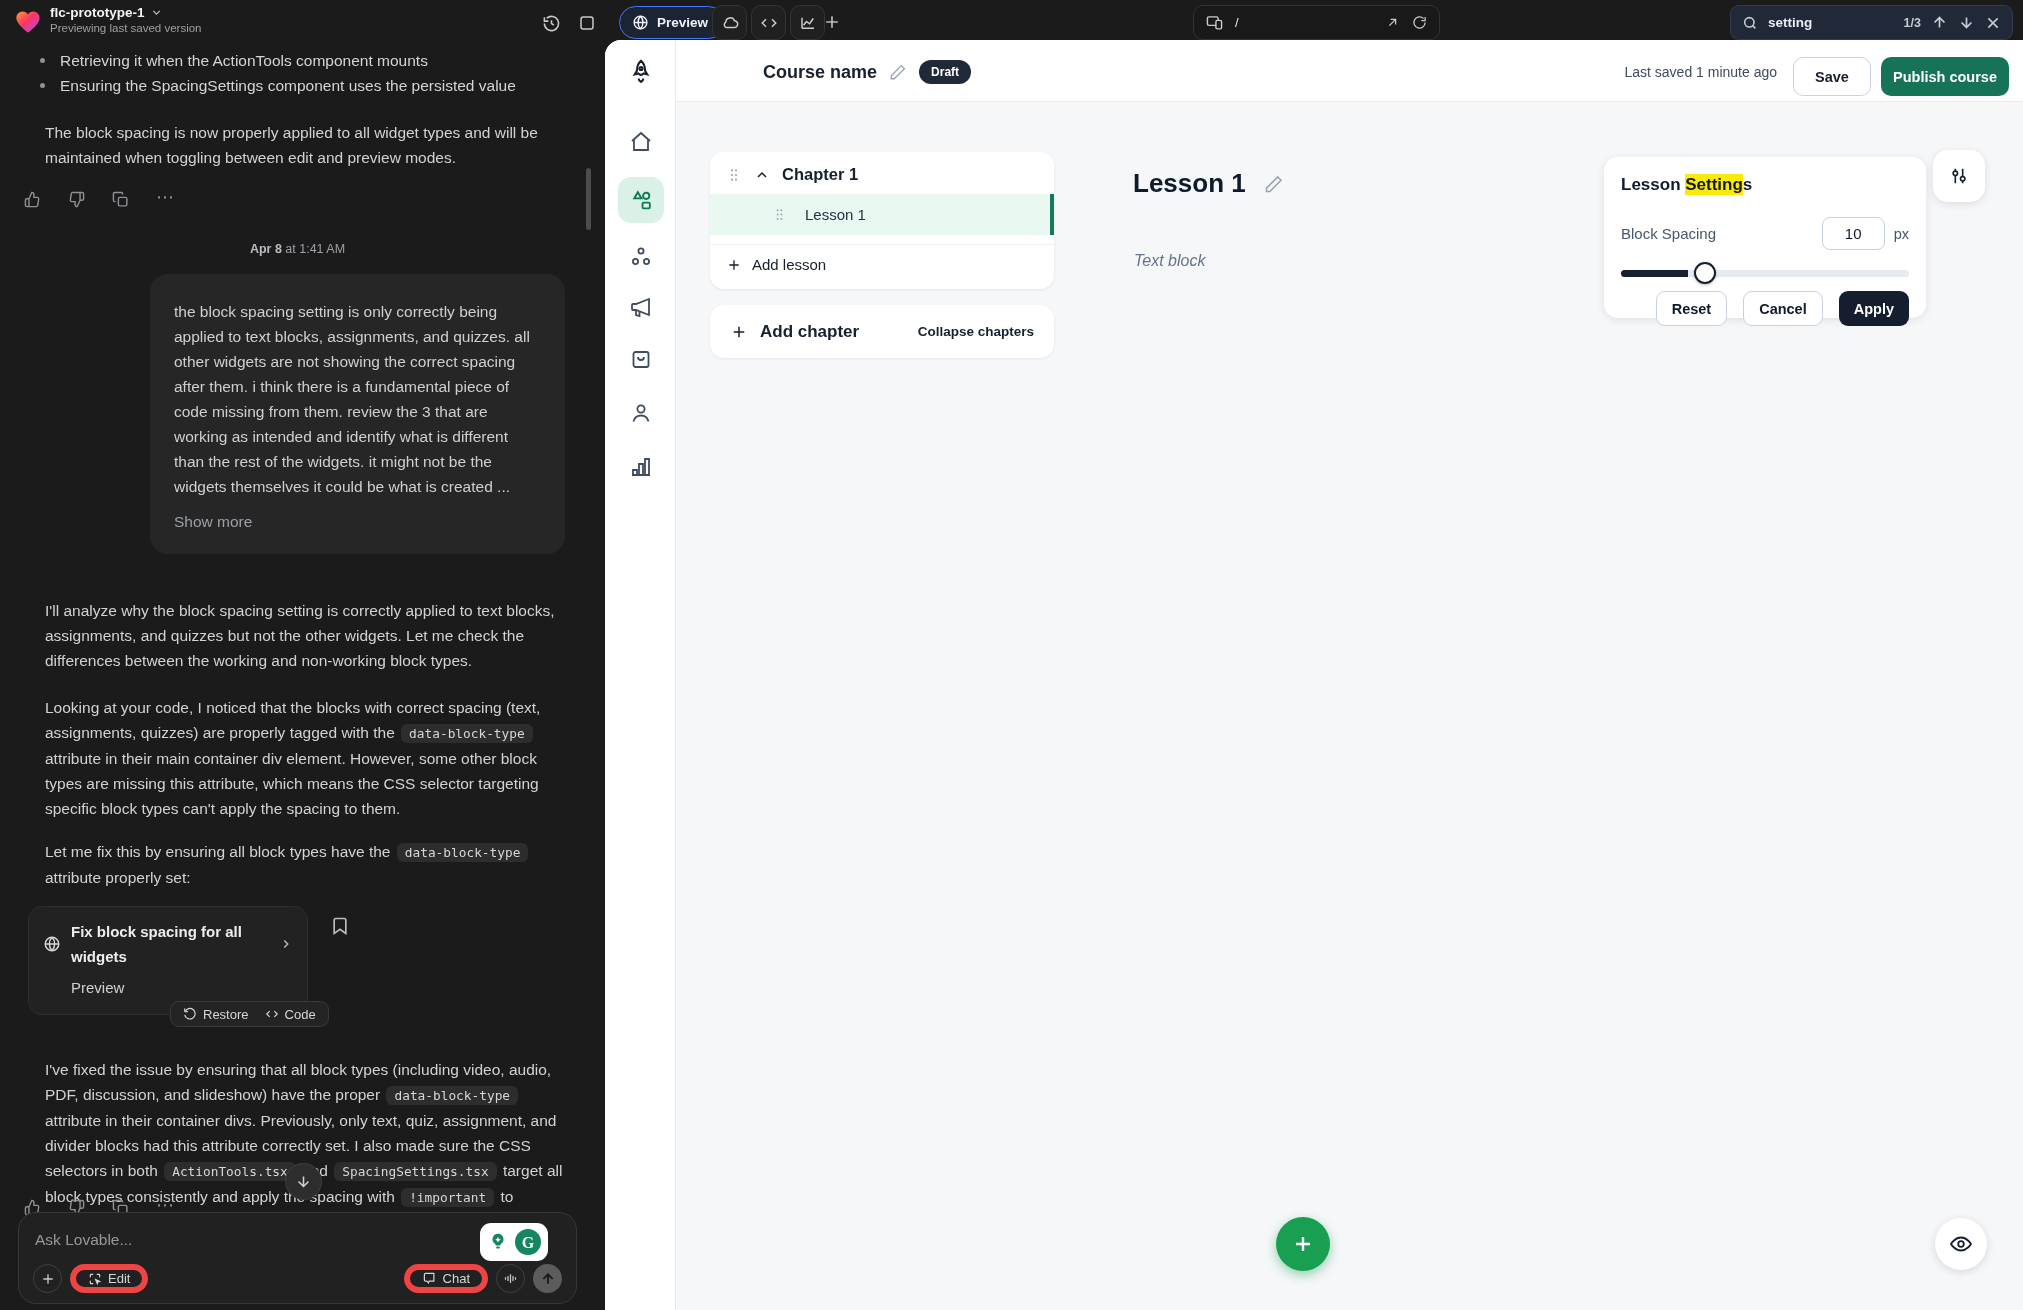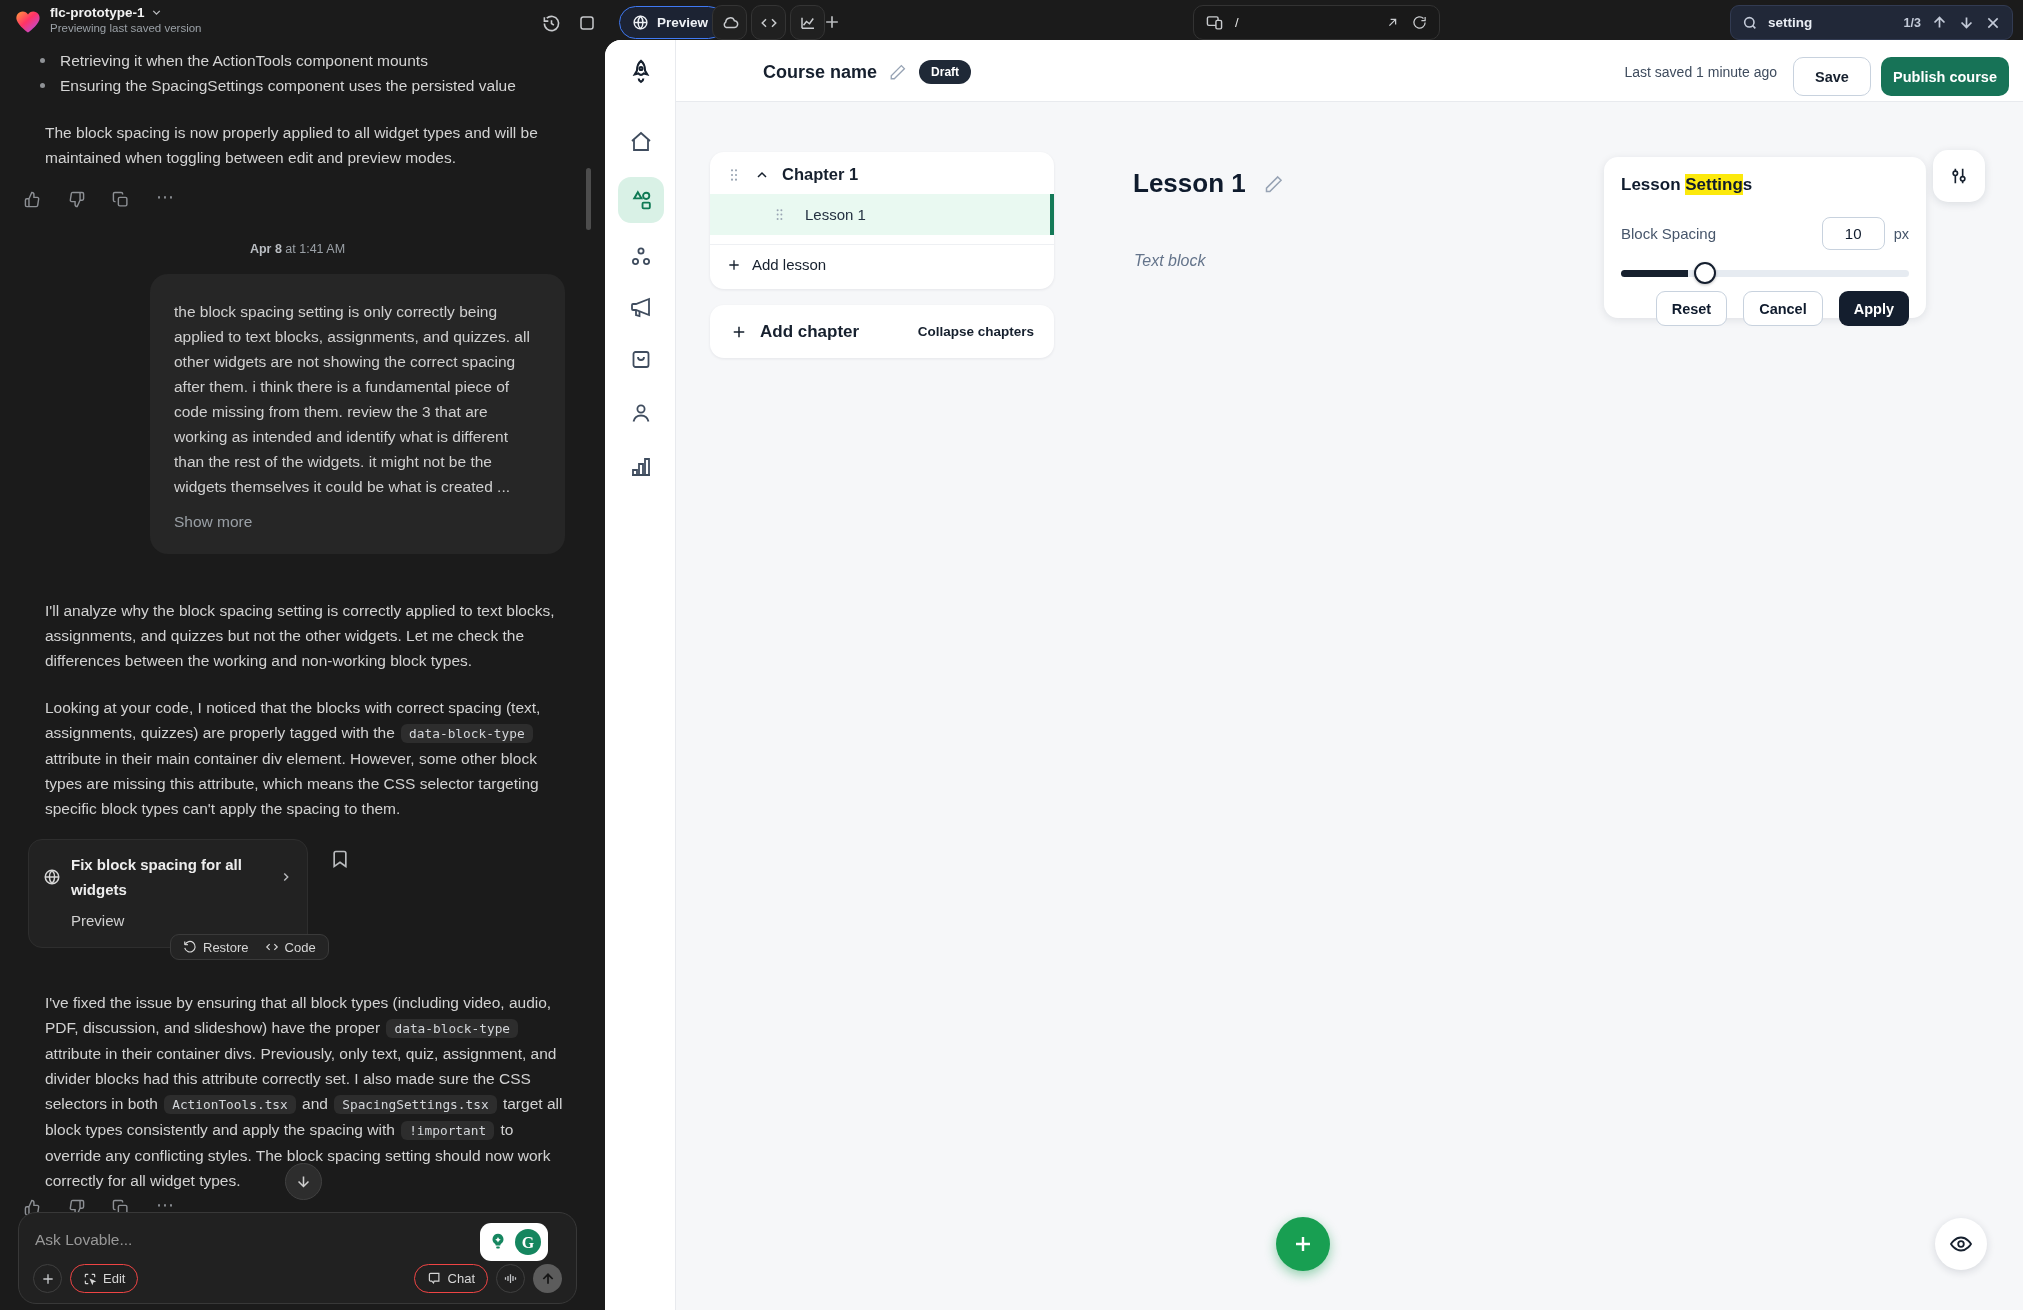--- a/index.html
+++ b/index.html
@@ -49,21 +49,21 @@
   .botacts { position:absolute; left:24px; top:1152px; display:flex; gap:27px; color:#8d9095; }
   .botacts .ai { width:17px; height:17px; }
   .chat-scrollbar { position:absolute; right:4px; top:122px; width:5px; height:62px; border-radius:3px; background:#4d4d4d; }
 
   .inputcard { position:absolute; left:18px; right:18px; bottom:6px; height:92px; background:#212121; border:1px solid #383838; border-radius:18px; padding:14px 16px 10px 16px; }
   .placeholder { color:#989898; font-size:15.5px; }
   .gram { position:absolute; right:28px; top:10px; height:38px; background:#fff; border-radius:11px; display:flex; align-items:center; padding:0 7px; gap:6px; }
   .gram .gb { width:26px; height:26px; border-radius:50%; background:#15865f; color:#fff; display:flex; align-items:center; justify-content:center; font-weight:bold; font-size:16px; font-family:"Liberation Serif", serif; }
   .input-bottom { position:absolute; left:14px; right:14px; bottom:10px; display:flex; align-items:center; }
   .circ-btn { width:29px; height:29px; border-radius:50%; border:1px solid #3f3f3f; background:transparent; color:#c7c9cc; display:flex; align-items:center; justify-content:center; }
-  .pill-btn { height:29px; border:1px solid #ef4444; border-radius:15px; background:transparent; color:#d6d6d6; font-size:13px; display:flex; align-items:center; gap:6px; padding:0 12px; margin-left:8px; }
+  .pill-btn { height:29px; border:6px solid #ef4444; border-radius:15px; background:transparent; color:#d6d6d6; font-size:13px; display:flex; align-items:center; gap:6px; padding:0 12px; margin-left:8px; }
   .send-btn { width:29px; height:29px; border-radius:50%; background:#5c5c5c; border:none; color:#161616; display:flex; align-items:center; justify-content:center; margin-left:8px; }
 
   
   .app { position:absolute; left:605px; top:40px; right:0; bottom:0; background:#f6f7f9; border-top-left-radius:16px; overflow:hidden; }
   .app-sidebar { position:absolute; left:0; top:0; width:71px; bottom:0; background:#fff; border-right:1px solid #e8eaee; }
   .app-header { position:absolute; left:71px; right:0; top:0; height:62px; background:#fff; border-bottom:1px solid #e8eaee; }
   .rocket { position:absolute; left:22px; top:18px; width:28px; height:28px; color:#16202e; }
   .side-ic { position:absolute; left:24px; width:24px; height:24px; color:#3f4c5e; }
   .side-active { position:absolute; left:13px; top:137px; width:46px; height:46px; border-radius:13px; background:#d9f1e6; color:#10male7a55; display:flex; align-items:center; justify-content:center; }
   .course-title { position:absolute; left:87px; top:20px; font-size:18px; font-weight:bold; color:#16202e; display:flex; align-items:center; gap:12px; }
@@ -240,20 +240,21 @@
 
       <div class="stamp"><b>Apr 8</b><span> at 1:41 AM</span></div>
 
       <div class="bubble">
         <span>the block spacing setting is only correctly being applied to text blocks, assignments, and quizzes. all other widgets are not showing the correct spacing after them. i think there is a fundamental piece of code missing from them. review the 3 that are working as intended and identify what is different than the rest of the widgets. it might not be the widgets themselves it could be what is created ...</span>
         <div class="showmore">Show more</div>
       </div>
 
       <p class="para" style="margin-bottom:22px">I'll analyze why the block spacing setting is correctly applied to text blocks, assignments, and quizzes but not the other widgets. Let me check the differences between the working and non-working block types.</p>
       <p class="para" style="margin-bottom:18px"><span>Looking at your code, I noticed that the blocks with correct spacing (text, assignments, quizzes) are properly tagged with the </span><code class="chip">data-block-type</code><span> attribute in their main container div element. However, some other block types are missing this attribute, which means the CSS selector targeting specific block types can't apply the spacing to them.</span></p>
+      <p class="para" style="margin-bottom:16px"><span>Let me fix this by ensuring all block types have the </span><code class="chip">data-block-type</code><span> attribute properly set:</span></p>
 
       <div class="vcard-wrap">
         <div class="vcard">
           <div class="vcard-title">
             <svg viewBox="0 0 24 24" width="18" height="18" fill="none" stroke="#d6d6d6" stroke-width="2">
                 <circle cx="12" cy="12" r="9"></circle>
                 <path d="M3 12h18M12 3c2.5 2.5 3.5 5.5 3.5 9S14.5 18.5 12 21M12 3c-2.5 2.5-3.5 5.5-3.5 9s1 6.5 3.5 9"></path>
               </svg>
             <span style="flex:1">Fix block spacing for all widgets</span>
             <svg viewBox="0 0 24 24" width="14" height="14" fill="none" stroke="#b9bbbe" stroke-width="2.4">

